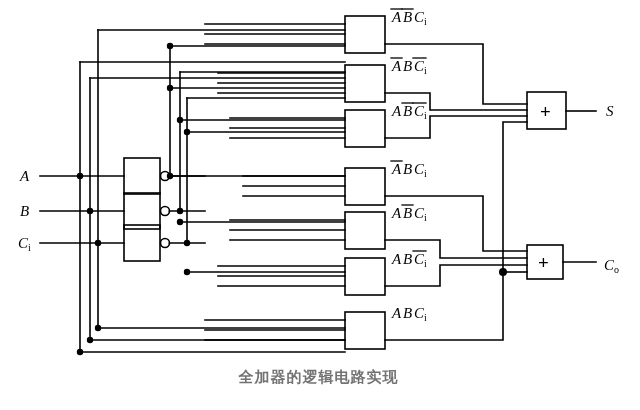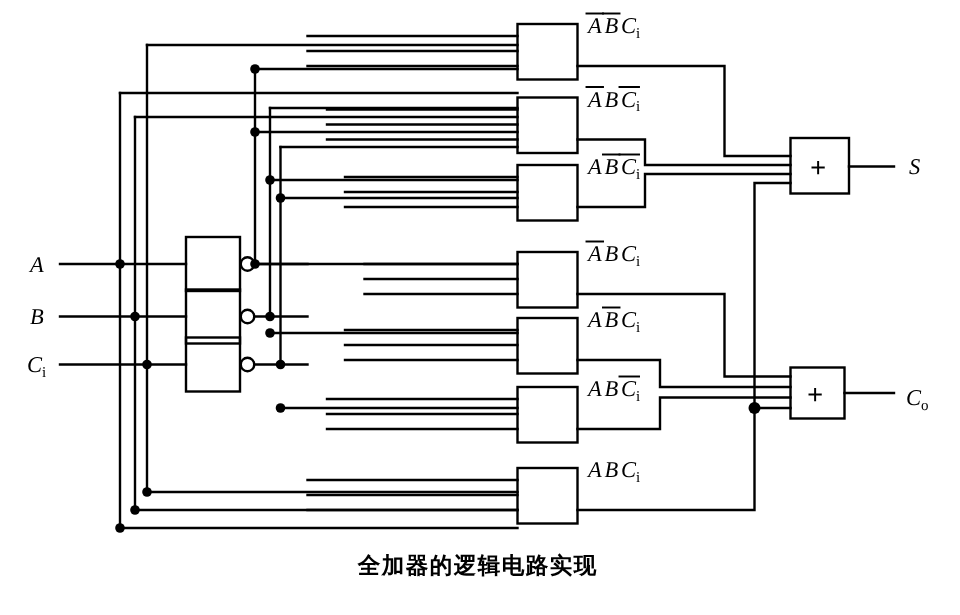--- a/index.html
+++ b/index.html
@@ -1,21 +1,21 @@
 <!DOCTYPE html>
 <html><head>
 <meta charset="utf-8">
 <style>
   html,body{margin:0;padding:0;background:#fff;}
   body{width:640px;height:410px;position:relative;overflow:hidden;
        font-family:"Liberation Serif",serif;color:#000;}
   #circuit{position:absolute;left:0;top:0;width:640px;height:410px;}
   .caption{position:absolute;left:0;top:368px;width:637px;text-align:center;
            font-family:"DejaVu Sans",sans-serif;font-weight:bold;font-size:15px;
-           letter-spacing:1px;color:#000000;}
+           letter-spacing:1px;color:#737373;}
   svg text{font-family:"Liberation Serif",serif;}
   .lbl{font-size:15px;font-style:italic;}
   .sub{font-size:10px;font-style:normal;}
   .plus{font-size:19px;font-style:normal;font-weight:bold;}
 </style>
 </head>
 <body>
 
 <svg id="circuit" viewBox="0 0 640 410" xmlns="http://www.w3.org/2000/svg" stroke="#000" fill="none" stroke-width="1.6" stroke-linecap="square">
 

